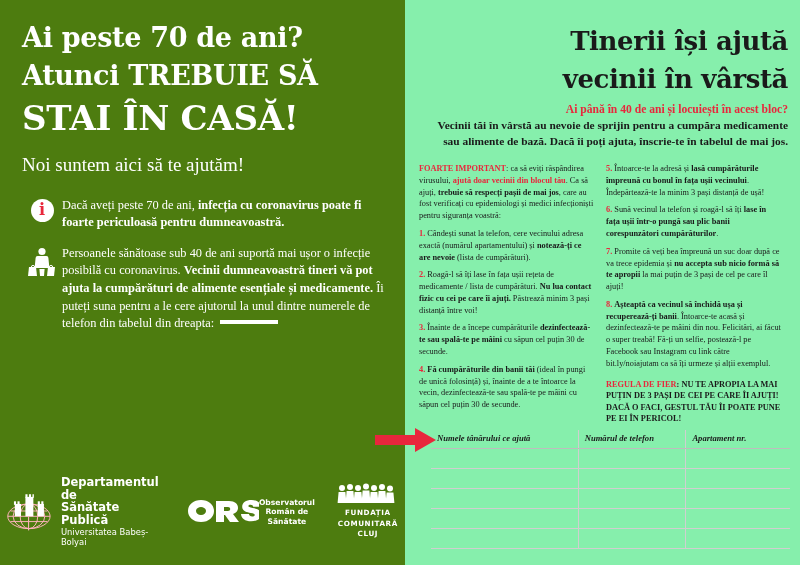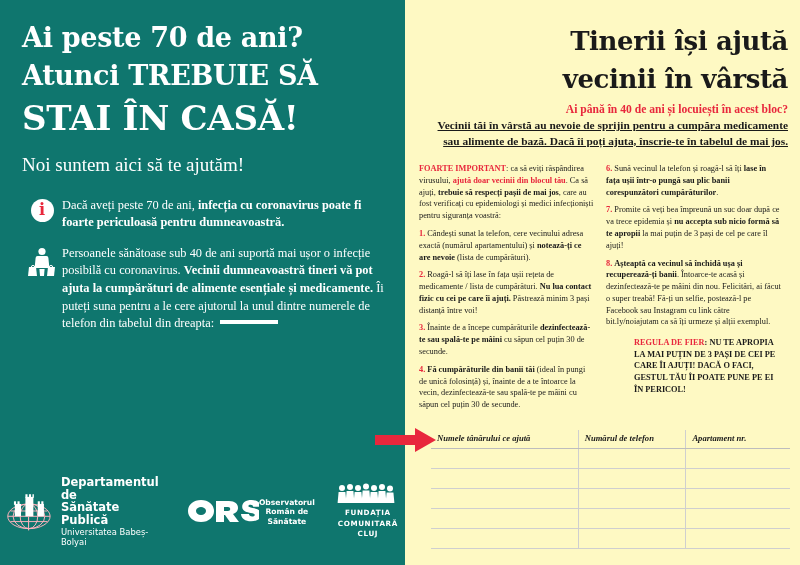--- a/index.html
+++ b/index.html
@@ -5,21 +5,21 @@
   html,body{margin:0;padding:0;}
   body{
     width:800px;height:565px;overflow:hidden;
     font-family:"Liberation Serif", serif;
     background:#ffffff;
   }
   .poster{position:relative;width:800px;height:565px;display:flex;}
 
   
   .left{
-    width:405px;height:565px;background:#0f766e;color:#fff;
+    width:405px;height:565px;background:#4d7c0f;color:#fff;
     box-sizing:border-box;padding:22px 18px 0 22px;position:relative;
   }
   .hl{
     font-family:"DejaVu Serif", serif;
     font-weight:bold;letter-spacing:-0.3px;
     line-height:1.18;
   }
   .hl1{font-size:27px;margin:0 0 6px 0;}
   .hl2{font-size:27px;margin:0 0 6px 0;}
   .hl3{font-size:34px;margin:0 0 16px 0;}
@@ -58,44 +58,44 @@
   .ubb-txt .l3{font-size:8.4px;font-weight:normal;margin-top:1px;}
   .logo-ors{display:flex;flex-direction:row;align-items:center;}
   .ors-txt{font-family:"DejaVu Sans", sans-serif;font-size:7.6px;font-weight:bold;
            text-align:center;line-height:1.3;margin-top:2px;}
   .logo-fcc{display:flex;flex-direction:column;align-items:center;}
   .fcc-txt{font-family:"DejaVu Sans", sans-serif;font-size:7.2px;font-weight:bold;
            text-align:center;line-height:1.45;letter-spacing:0.6px;margin-top:3px;}
 
   
   .right{
-    width:395px;height:565px;background:#fef9c3;color:#1a1a1a;
+    width:395px;height:565px;background:#86efac;color:#1a1a1a;
     box-sizing:border-box;padding:18px 12px 0 14px;position:relative;
   }
   .rhl{
     font-family:"DejaVu Serif", serif;font-weight:bold;
     font-size:26px;line-height:1.16;text-align:right;margin:8px 0 0 0;
     letter-spacing:-0.4px;
   }
   .rsub-red{
     color:#e8273c;font-weight:bold;font-size:11.6px;text-align:right;
     margin:9px 0 2px 0;font-family:"Liberation Serif", serif;
   }
   .rsub{
     font-size:11.4px;line-height:1.35;text-align:right;font-weight:bold;
-    font-family:"Liberation Serif", serif;margin:0;text-decoration:underline;
+    font-family:"Liberation Serif", serif;margin:0;
   }
 
   .cols{display:flex;gap:12px;margin-top:14px;}
   .col{width:175px;font-size:8.3px;line-height:1.42;font-family:"Liberation Serif", serif;}
   .col p{margin:0 0 6px 0;}
   .col b{font-weight:bold;}
   .num{color:#e8273c;font-weight:bold;}
   .imp{color:#e8273c;font-weight:bold;}
-  .rule-block{margin-top:9px;margin-left:28px;}
+  .rule-block{margin-top:9px;}
   .rule-block .rb{font-size:8.3px;line-height:1.4;font-weight:bold;}
 
   
   .tbl-wrap{position:absolute;left:26px;right:10px;top:430px;}
   table.signup{border-collapse:collapse;width:100%;}
   table.signup th{
     font-family:"Liberation Serif", serif;font-style:italic;font-weight:bold;
     font-size:8.6px;text-align:left;padding:3px 6px 5px 6px;
     border-bottom:1px solid #bdbdbd;
   }
@@ -242,20 +242,21 @@
         <p><span class="num">1.</span><span> Cândești sunat la telefon, cere vecinului adresa exactă (numărul apartamentului) și </span><b>notează-ți ce are nevoie</b><span> (lista de cumpărături).</span></p>
 
         <p><span class="num">2.</span><span> Roagă-l să îți lase în fața ușii rețeta de medicamente / lista de cumpărături. </span><b>Nu lua contact fizic cu cei pe care îi ajuți.</b><span> Păstrează minim 3 pași distanță între voi!</span></p>
 
         <p><span class="num">3.</span><span> Înainte de a începe cumpărăturile </span><b>dezinfectează-te sau spală-te pe mâini</b><span> cu săpun cel puțin 30 de secunde.</span></p>
 
         <p><span class="num">4.</span><span> </span><b>Fă cumpărăturile din banii tăi</b><span> (ideal în pungi de unică folosință) și, înainte de a te întoarce la vecin, dezinfectează-te sau spală-te pe mâini cu săpun cel puțin 30 de secunde.</span></p>
       </div>
 
       <div class="col">
+        <p><span class="num">5.</span><span> Întoarce-te la adresă și </span><b>lasă cumpărăturile împreună cu bonul în fața ușii vecinului</b><span>. Îndepărtează-te la minim 3 pași distanță de ușă!</span></p>
 
         <p><span class="num">6.</span><span> Sună vecinul la telefon și roagă-l să îți </span><b>lase în fața ușii într-o pungă sau plic banii corespunzători cumpărăturilor</b><span>.</span></p>
 
         <p><span class="num">7.</span><span> Promite că veți bea împreună un suc doar după ce va trece epidemia și </span><b>nu accepta sub nicio formă să te apropii</b><span> la mai puțin de 3 pași de cel pe care îl ajuți!</span></p>
 
         <p><span class="num">8.</span><span> </span><b>Așteaptă ca vecinul să închidă ușa și recuperează-ți banii</b><span>. Întoarce-te acasă și dezinfectează-te pe mâini din nou. Felicitări, ai făcut o super treabă! Fă-ți un selfie, postează-l pe Facebook sau Instagram cu link către bit.ly/noiajutam ca să îți urmeze și alții exemplul.</span></p>
 
         <div class="rule-block">
           <p class="rb"><span class="imp">REGULA DE FIER</span><span>: NU TE APROPIA LA MAI PUȚIN DE 3 PAȘI DE CEI PE CARE ÎI AJUȚI! DACĂ O FACI, GESTUL TĂU ÎI POATE PUNE PE EI ÎN PERICOL!</span></p>
         </div>

